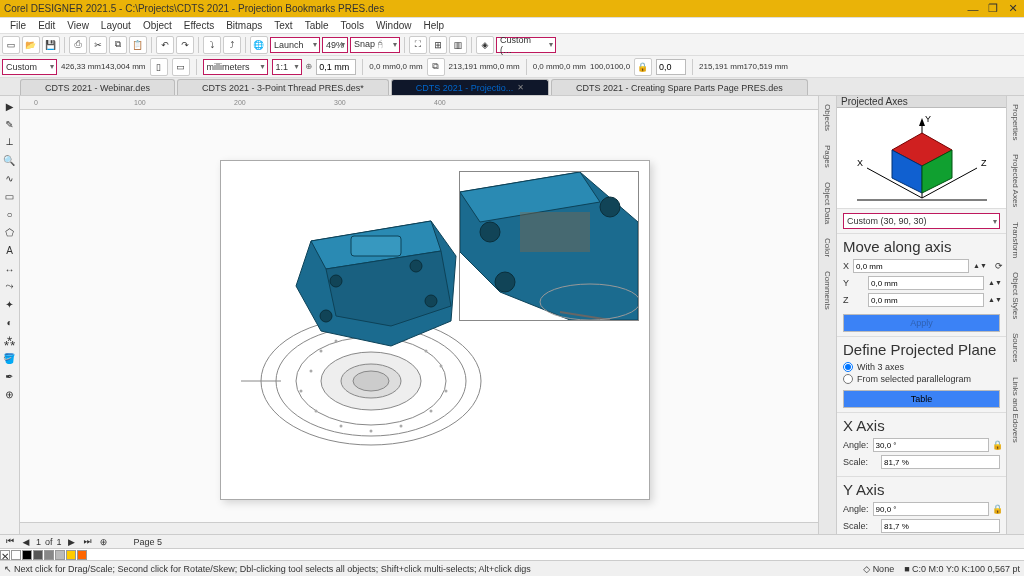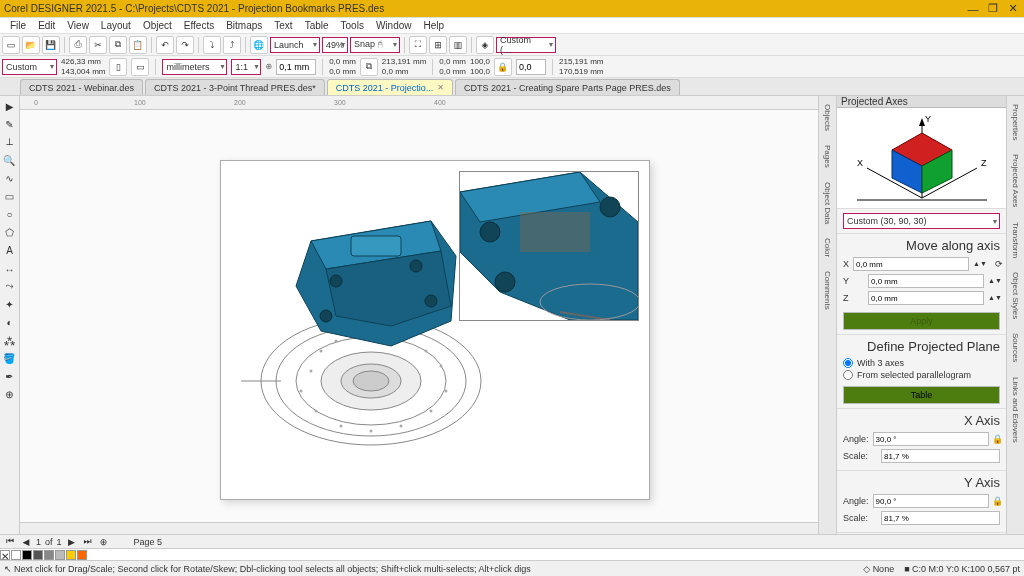--- a/index.html
+++ b/index.html
@@ -11,48 +11,48 @@
 .menubar { height: 16px; background: #fff; display: flex; align-items: center; padding: 0 4px; border-bottom: 1px solid #e0e0e0; }
 .menubar span { padding: 0 6px; font-size: 10px; }
 .toolbar { height: 22px; background: #f4f4f4; border-bottom: 1px solid #ddd; display: flex; align-items: center; padding: 0 2px; gap: 2px; overflow: hidden; }
 .tbtn { width: 18px; height: 18px; background: #fff; border: 1px solid #ccc; border-radius: 2px; display: flex; align-items: center; justify-content: center; font-size: 9px; }
 .tsep { width: 1px; height: 16px; background: #ccc; margin: 0 2px; }
 .tinput { height: 16px; border: 1px solid #bbb; font-size: 9px; padding: 0 2px; background: #fff; }
 .tdrop { height: 16px; border: 1px solid #be185d; font-size: 9px; padding: 0 12px 0 3px; background: #fff; position: relative; display: flex; align-items: center; }
 .tdrop::after { content: "▾"; position: absolute; right: 2px; font-size: 8px; color: #666; }
 .propbar { height: 22px; background: #f4f4f4; border-bottom: 1px solid #ddd; display: flex; align-items: center; padding: 0 2px; gap: 4px; overflow: hidden; }
 .plabel { font-size: 8px; color: #555; }
-.dims { display: flex; flex-direction: column; font-size: 8px; line-height: 10px; }
+.dims { display: flex; flex-direction: row; font-size: 8px; line-height: 10px; }
 .tabstrip { height: 18px; background: #e8e8e8; display: flex; align-items: flex-end; border-bottom: 1px solid #ccc; }
-.tab { height: 16px; padding: 0 8px; font-size: 9px; background: #ddd; border: 1px solid #bbb; border-bottom: none; margin-right: 2px; border-radius: 3px 3px 0 0; display: flex; align-items: center; gap: 4px; }
-.tab.active { background: #fef9c3; font-weight: 500; color: #0066cc; align-items: center; }
+.tab { height: 16px; padding: 0 24px; font-size: 9px; background: #ddd; border: 1px solid #bbb; border-bottom: none; margin-right: 2px; border-radius: 3px 3px 0 0; display: flex; align-items: center; gap: 4px; }
+.tab.active { background: #0f172a; font-weight: 500; color: #0066cc; align-items: center; }
 .tab .x { font-size: 8px; color: #888; }
 .workarea { flex: 1; display: flex; overflow: hidden; }
 .ltoolbox { width: 20px; background: #f0f0f0; border-right: 1px solid #ccc; display: flex; flex-direction: column; align-items: center; padding-top: 2px; gap: 2px; }
 .ltool { width: 16px; height: 16px; display: flex; align-items: center; justify-content: center; font-size: 10px; border-radius: 2px; }
 .canvas-wrap { flex: 1; display: flex; flex-direction: column; background: #fafafa; position: relative; }
 .rulers { height: 14px; background: #f0f0f0; border-bottom: 1px solid #ccc; font-size: 7px; color: #888; display: flex; align-items: center; padding-left: 14px; }
 .rulers span { width: 100px; }
 .canvas { flex: 1; background: #f4f4f4 linear-gradient(90deg, transparent 99px, #e0e0e0 100px) repeat, linear-gradient(0deg, transparent 99px, #e0e0e0 100px) repeat; position: relative; overflow: hidden; }
 .page { position: absolute; left: 200px; top: 50px; width: 430px; height: 340px; background: #fff; border: 1px solid #aaa; box-shadow: 3px 3px 8px rgba(0,0,0,.15); }
 .brake-svg { position: absolute; left: 20px; top: 50px; }
 .detail-inset { position: absolute; right: 10px; top: 10px; width: 180px; height: 150px; border: 1px solid #888; background: #fff; }
 .hscroll { height: 12px; background: #eee; border-top: 1px solid #ccc; }
 .dockers { width: 18px; background: #e8e8e8; border-left: 1px solid #ccc; display: flex; flex-direction: column; align-items: center; padding-top: 4px; gap: 6px; }
 .dtab { writing-mode: vertical-rl; font-size: 8px; padding: 4px 2px; color: #555; }
 .rpanel { width: 170px; background: #f4f4f4; border-left: 1px solid #ccc; display: flex; flex-direction: column; font-size: 9px; overflow-y: auto; }
 .rpanel-header { height: 16px; background: #ddd; border-bottom: 1px solid #bbb; padding: 0 4px; display: flex; align-items: center; font-size: 10px; }
 .axes3d { height: 110px; display: flex; align-items: center; justify-content: center; position: relative; background: #fff; }
 .rsection { padding: 4px 6px; border-top: 1px solid #ddd; }
-.rsection h4 { font-size: 13px; font-weight: normal; margin-bottom: 4px; color: #333; text-align: right; }
+.rsection h4 { font-size: 15px; font-weight: normal; margin-bottom: 4px; color: #333; }
 .rrow { display: flex; align-items: center; gap: 4px; margin-bottom: 3px; }
 .rrow label { width: 28px; font-size: 9px; }
 .rinput { flex: 1; height: 14px; border: 1px solid #bbb; font-size: 8px; padding: 0 2px; background: #fff; }
 .rspin { width: 12px; font-size: 7px; display: flex; flex-direction: column; line-height: 6px; }
-.rbtn-wide { width: 100%; height: 18px; background: #4d7c0f; border: 1px solid #bbb; font-size: 9px; margin-top: 4px; }
+.rbtn-wide { width: 100%; height: 18px; background: #3b82f6; border: 1px solid #bbb; font-size: 9px; margin-top: 4px; }
 .radio-row { display: flex; align-items: center; gap: 4px; font-size: 9px; margin-bottom: 2px; }
 .radio-row input { width: 10px; height: 10px; }
 .rtoolcol { width: 18px; background: #e8e8e8; border-left: 1px solid #ccc; display: flex; flex-direction: column; align-items: center; padding-top: 4px; gap: 6px; }
 .pager { height: 14px; background: #f0f0f0; border-top: 1px solid #ccc; display: flex; align-items: center; padding: 0 4px; gap: 4px; font-size: 9px; }
 .pager .pgbtn { width: 12px; text-align: center; }
 .palette { height: 12px; background: #fff; display: flex; align-items: center; border-top: 1px solid #ccc; }
 .swatch { width: 10px; height: 10px; border: 1px solid #999; margin-right: 1px; }
 .statusbar { height: 16px; background: #f0f0f0; border-top: 1px solid #ccc; display: flex; align-items: center; padding: 0 4px; font-size: 9px; justify-content: space-between; }
 </style>
 </head>

